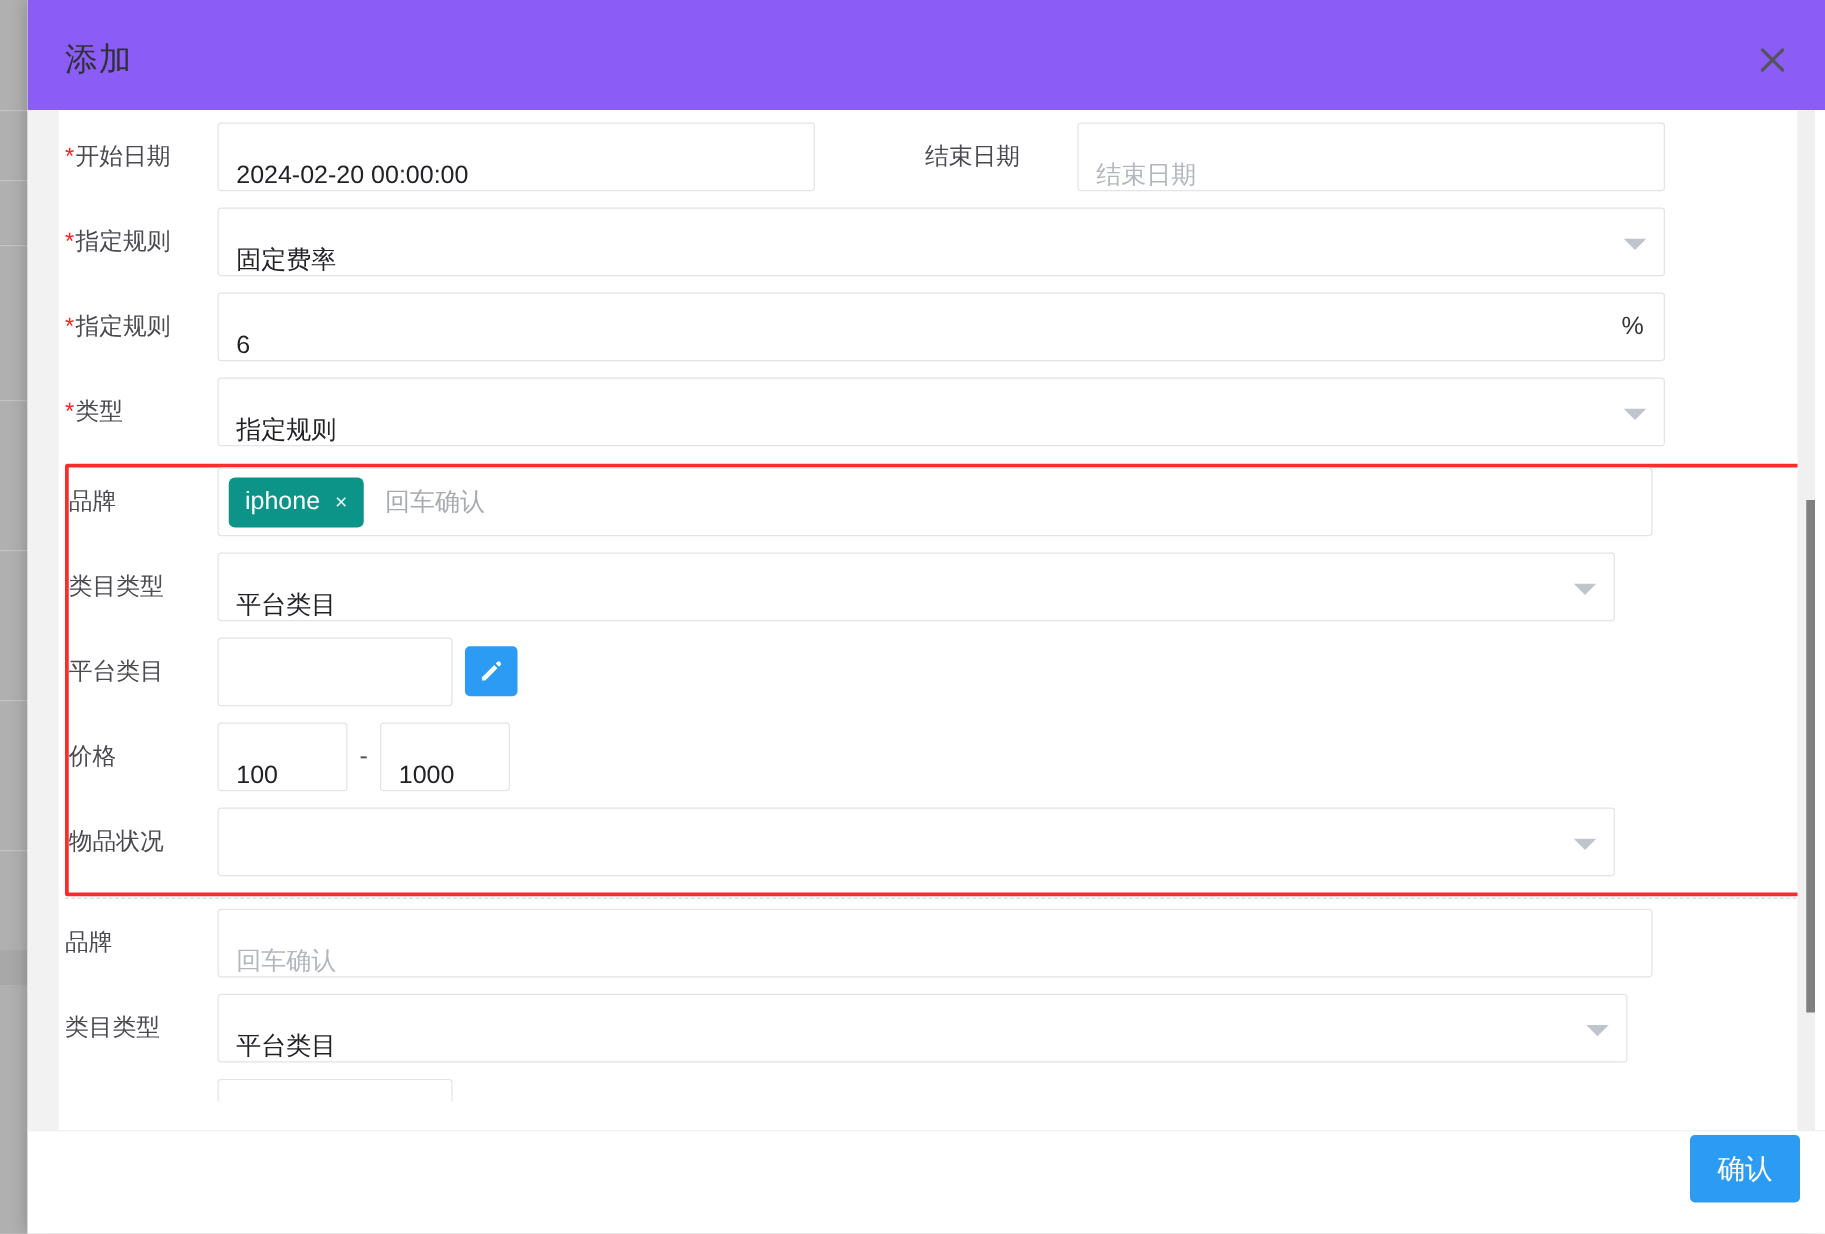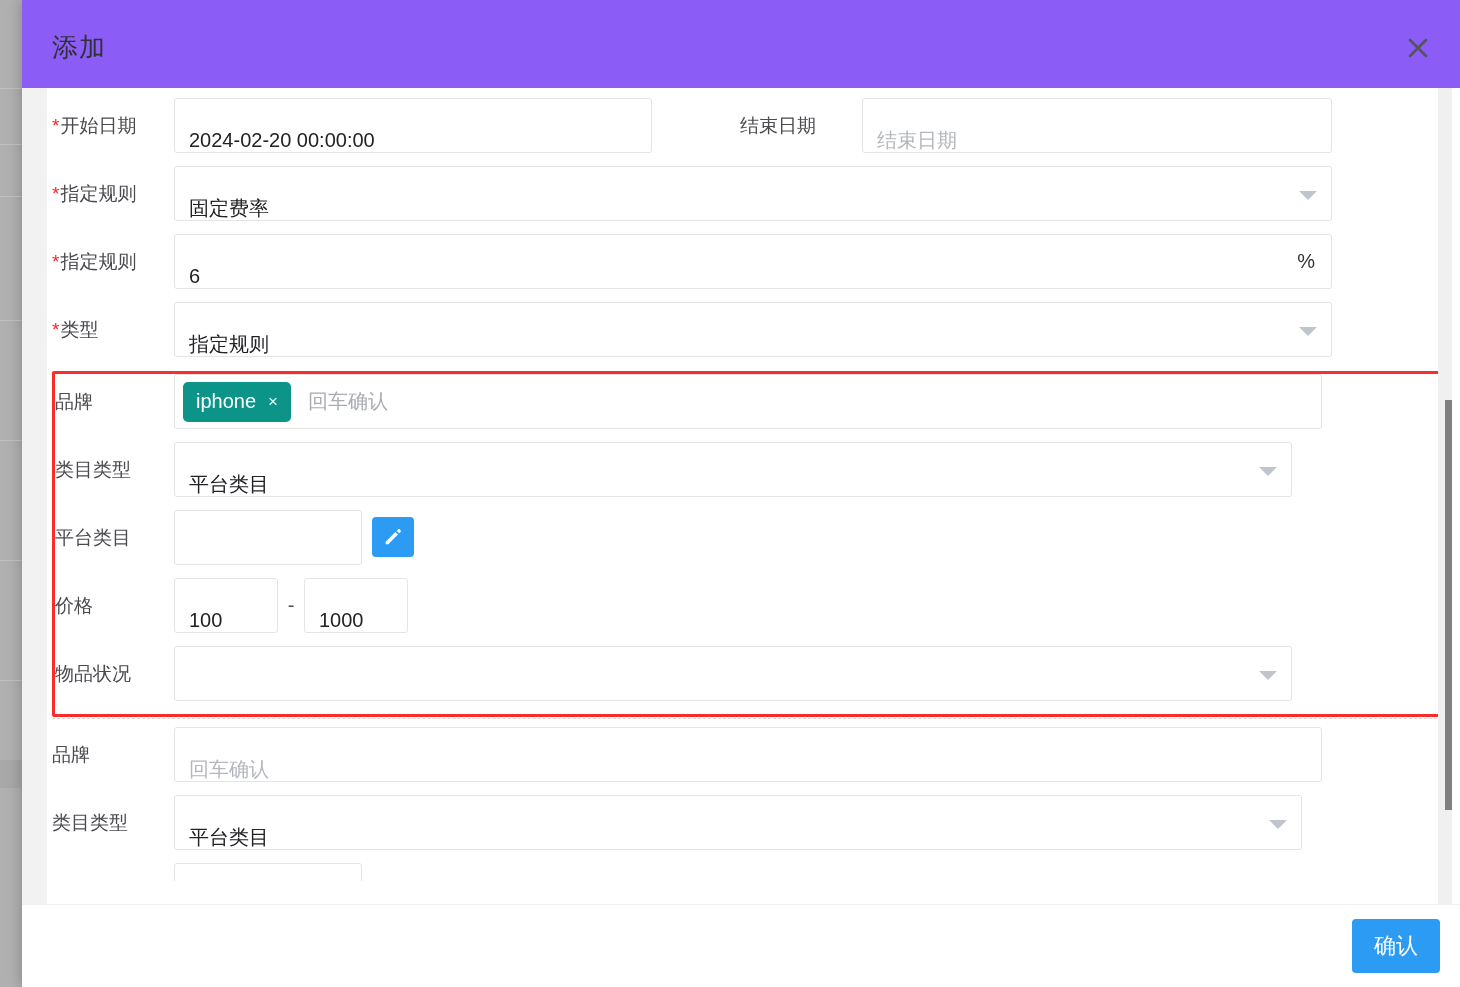--- a/index.html
+++ b/index.html
@@ -261,21 +261,21 @@
     left: 0;
     bottom: 0;
     width: 1438px;
     height: 82px;
     background: #fff;
     border-top: 1px solid #f0f0f0;
   }
   .confirm-btn {
     position: absolute;
     right: 20px;
-    top: 14px;
+    top: 3px;
     width: 88px;
     height: 54px;
     border: none;
     border-radius: 4px;
     background: #2b9bf4;
     color: #fff;
     font-size: 22px;
     font-family: inherit;
     cursor: pointer;
   }

